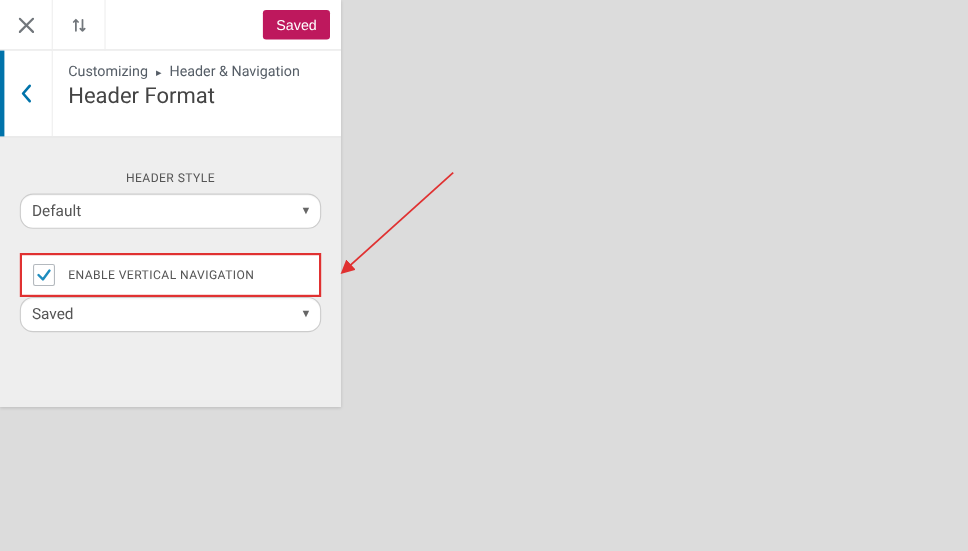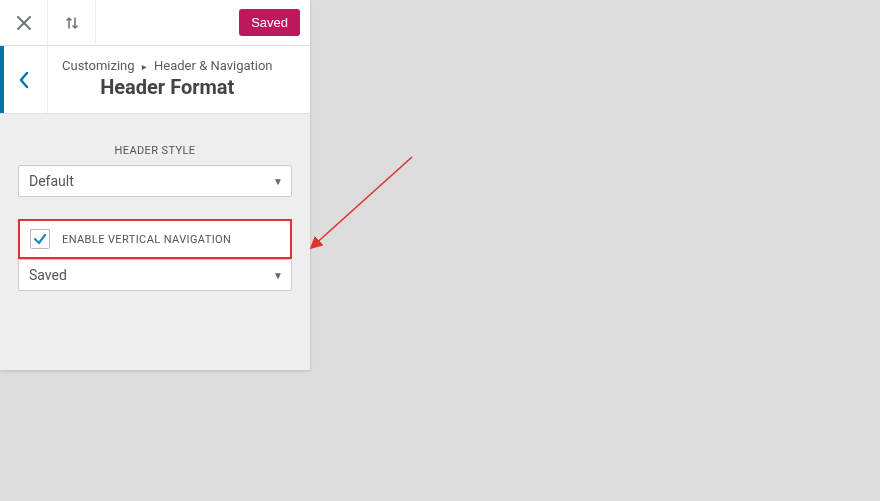--- a/index.html
+++ b/index.html
@@ -65,37 +65,36 @@
       position: relative;
     }
     .back-btn::before{
       content:"";
       position:absolute;
       left:0; top:0; bottom:0;
       width:4px;
       background:#0073aa;
     }
     .crumb-block {
-      padding: 12px 14px 14px 14px;
+      padding: 12px 14px 25px 14px;
     }
     .crumbs {
       font-size: 13px;
       color: #555d66;
     }
     .crumbs .sep {
       margin: 0 4px;
       font-size: 10px;
       vertical-align: middle;
     }
     .section-title {
       font-size: 20px;
-      font-weight: 700;
+      font-weight: 400;
       color: #444444;
       margin-top: 2px;
-      text-align: center;
     }
 
     
     .controls {
       padding: 30px 18px 18px 18px;
     }
     .label {
       font-size: 11px;
       letter-spacing: 0.4px;
       color: #555555;
@@ -104,21 +103,21 @@
       text-align: center;
     }
     .label.section-gap { margin-top: 22px; }
 
     .select {
       position: relative;
       width: 100%;
       height: 32px;
       background: #ffffff;
       border: 1px solid #cccccc;
-      border-radius: 2px;
+      border-radius: 12px;
       box-shadow: inset 0 1px 1px rgba(0,0,0,0.04);
       display: flex;
       align-items: center;
       padding: 0 26px 0 10px;
       font-size: 14px;
       color: #555555;
       cursor: pointer;
       text-align: right;
     }
     .select .caret {

